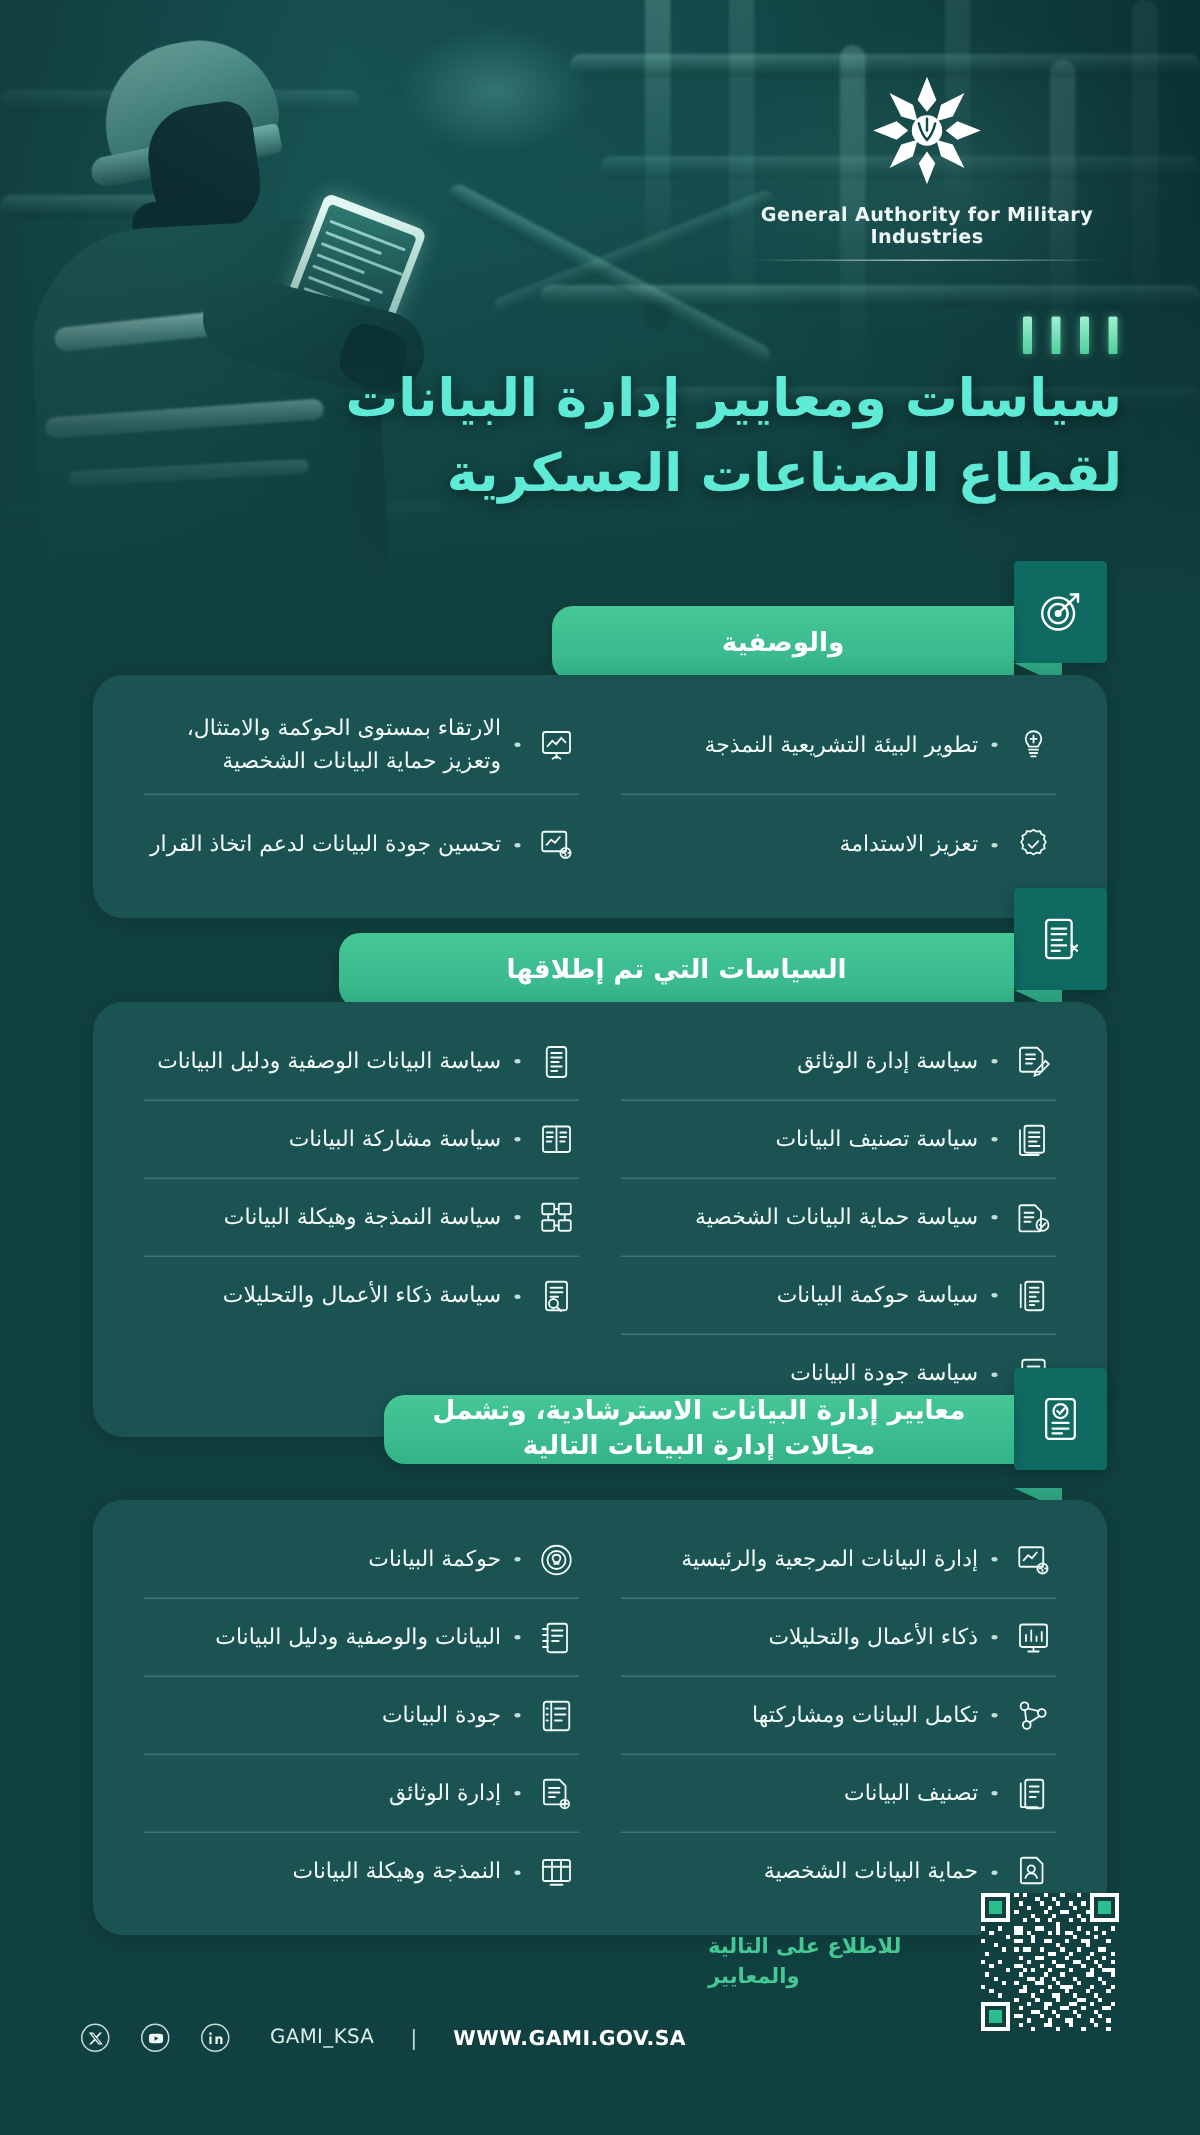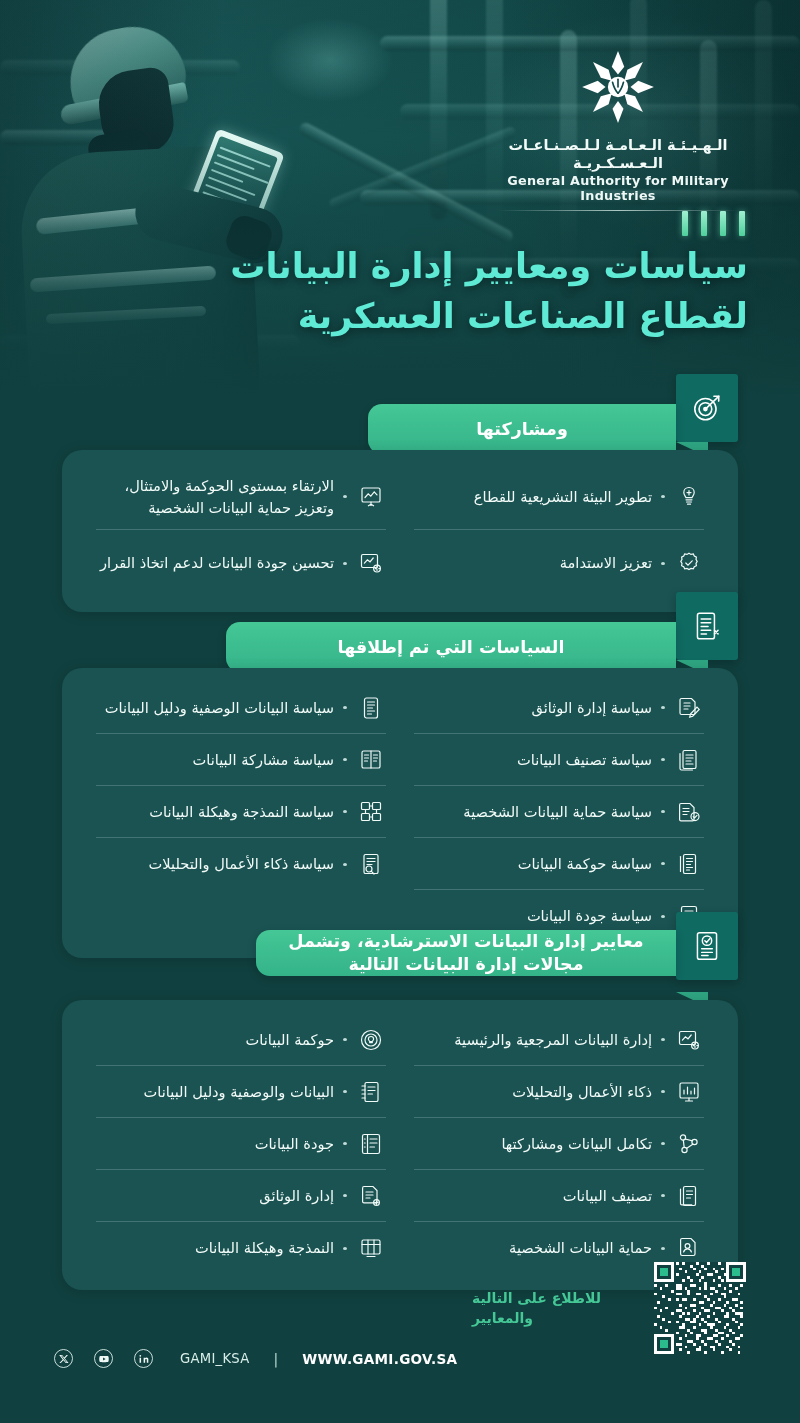--- a/index.html
+++ b/index.html
@@ -378,21 +378,20 @@
         <path d="M18 82 L38 72 L42 58 L28 62 Z"></path>
         <path d="M82 82 L62 72 L58 58 L72 62 Z"></path>
         <circle cx="50" cy="50" r="13"></circle>
       </g>
       <g stroke="#0f4a48" stroke-width="2.1" fill="none" stroke-linecap="round">
         <path d="M43 44 C45 52 48 56 50 58"></path>
         <path d="M57 44 C55 52 52 56 50 58"></path>
         <path d="M50 40 L50 50"></path>
       </g>
     </svg>
-    <div class="logo-ar">الـهـيـئـة الـعـامـة لـلـصـنـاعـات الـعـسـكـريـة</div>
     <div class="logo-en">General Authority for Military Industries</div>
     <div class="logo-rule"></div>
   </div>
 
   <div class="ticks">
     <span></span>
       <span></span>
       <span></span>
       <span></span>
   </div>
@@ -402,37 +401,37 @@
     <div class="pill-iconbox" style="position:absolute; right:62px; top:374px;">
       <svg viewBox="0 0 32 32" fill="none" stroke="#ffffff" stroke-width="1.5" stroke-linecap="round">
         <circle cx="14.5" cy="17" r="10"></circle>
         <circle cx="14.5" cy="17" r="6"></circle>
         <circle cx="14.5" cy="17" r="2.2" fill="#ffffff" stroke="none"></circle>
         <path d="M14.5 17 L27 5"></path>
         <path d="M22.5 5 L27 5 L27 9.5"></path>
       </svg>
     </div>
     <div class="pill" style="right:124px; top:404px; width:308px;">
-      <span class="pill-label">ومشاركتها</span>
+      <span class="pill-label">والوصفية</span>
     </div>
     <div class="pill-fold" style="right:92px; top:442px;"></div>
 
     <div class="card" style="top:450px;">
       <div class="cols">
         <div class="col">
           <div class="item tall">
             <span class="item-icon">
               <svg viewBox="0 0 26 26" fill="none" stroke="#f0faf7" stroke-width="1.2" stroke-linecap="round">
                 <path d="M13 3.5 c3 0 5.2 2.2 5.2 5 0 2.4-1.6 3.6-2.2 5.2 h-6 c-.6-1.6-2.2-2.8-2.2-5.2 0-2.8 2.2-5 5.2-5z"></path>
                 <path d="M10 15.8 h6 M10.5 18 h5 M11.5 20.2 h3"></path>
                 <path d="M13 6.5 v4.5 M11 8.6 h4"></path>
               </svg>
             </span>
             <span class="item-dot"></span>
-            <span class="item-label">تطوير البيئة التشريعية للقطاع</span>
+            <span class="item-label">تطوير البيئة التشريعية النمذجة</span>
           </div>
           <div class="item tall">
             <span class="item-icon">
               <svg viewBox="0 0 26 26" fill="none" stroke="#f0faf7" stroke-width="1.2" stroke-linecap="round">
                 <path d="M13 3.2 l2 1.2 2.3-.4 1 2.1 2.1 1 -.4 2.3 1.2 2 -1.2 2 .4 2.3 -2.1 1 -1 2.1 -2.3-.4 -2 1.2 -2-1.2 -2.3.4 -1-2.1 -2.1-1 .4-2.3 -1.2-2 1.2-2 -.4-2.3 2.1-1 1-2.1 2.3.4z"></path>
                 <path d="M9.8 13 l2.2 2.2 4.2-4.4"></path>
               </svg>
             </span>
             <span class="item-dot"></span>
             <span class="item-label">تعزيز الاستدامة</span>

